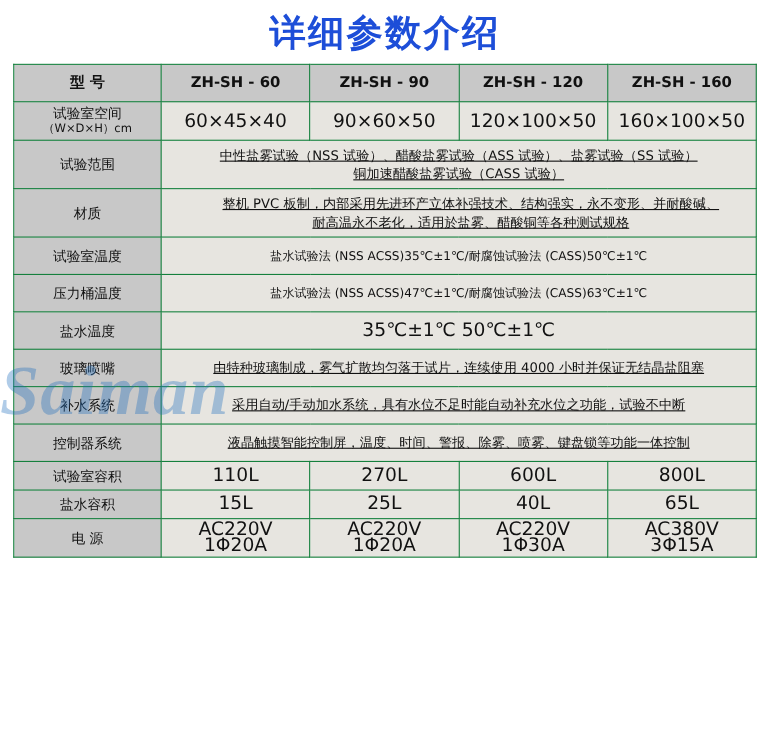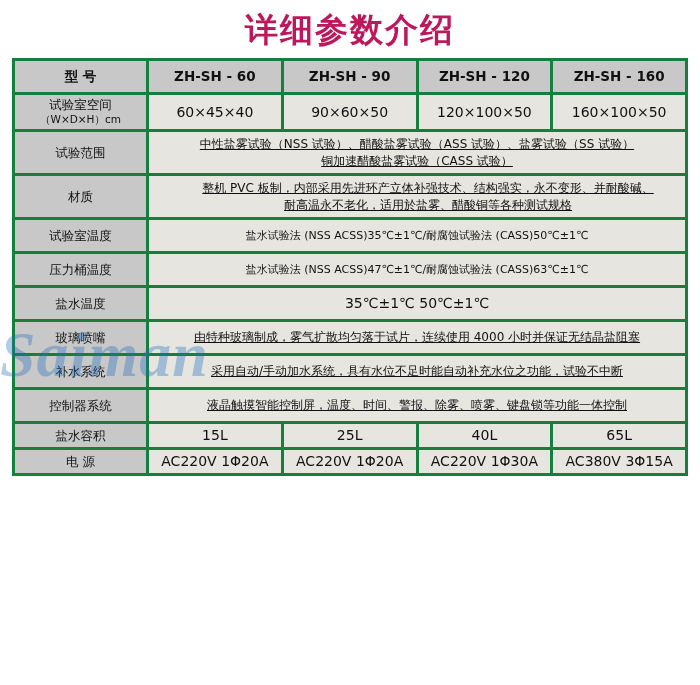--- a/index.html
+++ b/index.html
@@ -12,21 +12,21 @@
   #page {
     position: relative;
     width: 700px; height: 685px;
     overflow: hidden;
     background: #ffffff;
   }
   #title {
     text-align: center;
     font-size: 33px;
     font-weight: bold;
-    color: #be185d;
+    color: #1d4ed8;
     letter-spacing: 2px;
     padding-top: 10px;
     padding-bottom: 8px;
     line-height: 40px;
     font-family: "DejaVu Sans", sans-serif;
   }
   .watermark {
     position: absolute;
     left: 0; top: 318px;
     width: 700px;
@@ -43,21 +43,21 @@
   table {
     position: relative;
     z-index: 2;
     border-collapse: collapse;
     width: 676px;
     margin: 0 auto;
     table-layout: fixed;
     background: transparent;
   }
   td {
-    border: 3px solid #15803d;
+    border: 1px solid #15803d;
     text-align: center;
     vertical-align: middle;
     font-size: 11.5px;
     color: #111111;
     padding: 2px 3px;
     line-height: 15px;
     font-family: "DejaVu Sans", sans-serif;
   }
   .lbl {
     background: #c8c8c8;
@@ -65,21 +65,21 @@
     font-size: 12.5px;
     width: 134px;
   }
   .hdr {
     background: #c8c8c8;
     font-weight: bold;
     font-size: 13.5px;
   }
   .val {
     background: #e7e5e0;
-    font-size: 14px;
+    font-size: 17px;
   }
   .val.mono {
     font-size: 11px;
   }
   .wide { font-size: 12px; line-height: 17px; text-decoration: underline; }
   .sub { font-size: 10.5px; display: block; }
   .rowh-sm { height: 26px; }
   .rowh-md { height: 34px; }
   .rowh-lg { height: 44px; }
 </style>
@@ -149,20 +149,27 @@
       <tr>
         <td class="lbl rowh-md">补水系统</td>
         <td class="val wide rowh-md" colspan="4">采用自动/手动加水系统，具有水位不足时能自动补充水位之功能，试验不中断</td>
       </tr>
 
       <tr>
         <td class="lbl rowh-md">控制器系统</td>
         <td class="val wide rowh-md" colspan="4">液晶触摸智能控制屏，温度、时间、警报、除雾、喷雾、键盘锁等功能一体控制</td>
       </tr>
 
+      <tr>
+        <td class="lbl rowh-sm">试验室容积</td>
+        <td class="val rowh-sm">110L</td>
+        <td class="val rowh-sm">270L</td>
+        <td class="val rowh-sm">600L</td>
+        <td class="val rowh-sm">800L</td>
+      </tr>
 
       <tr>
         <td class="lbl rowh-sm">盐水容积</td>
         <td class="val rowh-sm">15L</td>
         <td class="val rowh-sm">25L</td>
         <td class="val rowh-sm">40L</td>
         <td class="val rowh-sm">65L</td>
       </tr>
 
 

